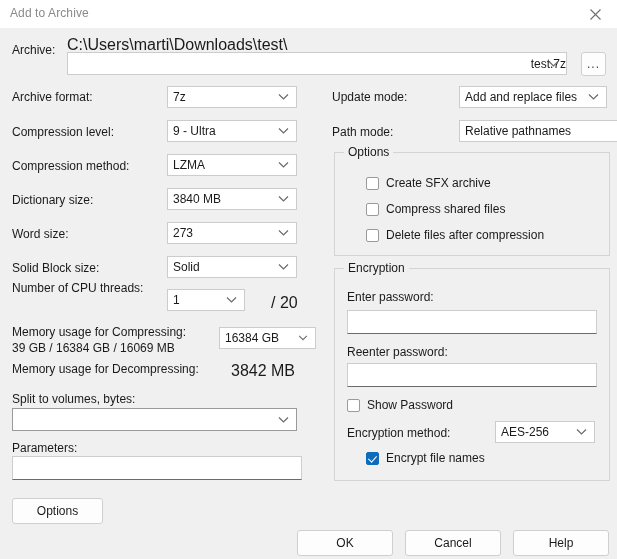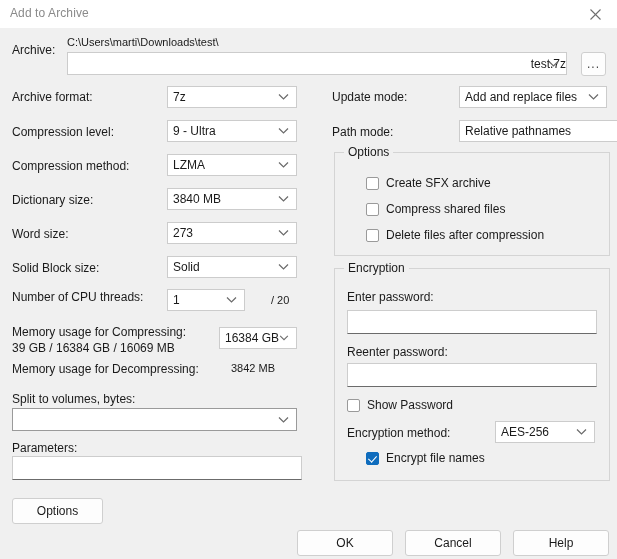--- a/index.html
+++ b/index.html
@@ -166,21 +166,21 @@
     cursor: default;
     height: 26px;
   }
   .button.small-dots {
     letter-spacing: 1px;
     color: #444;
   }
 
   .plain {
     position: absolute;
-    font-size: 11px;
+    font-size: 16px;
     color: #1a1a1a;
     white-space: nowrap;
   }
 </style>
 </head>
 <body>
 
 <div class="titlebar">
   <div class="titlebar-text">Add to Archive</div>
   <div class="close-btn">
@@ -258,34 +258,34 @@
 <div class="label" style="left:12px; top:261px;">Solid Block size:</div>
 <div class="combo" style="left:167px; top:256px; width:130px;">
   <span>Solid</span>
   <span class="chev">
     <svg width="11" height="7" viewBox="0 0 11 7">
         <polyline points="1,1 5.5,5.5 10,1" fill="none" stroke="#6b6b6b" stroke-width="1.2"></polyline>
       </svg>
   </span>
 </div>
 
-<div class="label" style="left:12px; top:290px;">Number of CPU threads:</div>
+<div class="label" style="left:12px; top:281px;">Number of CPU threads:</div>
 <div class="combo" style="left:167px; top:289px; width:78px;">
   <span>1</span>
   <span class="chev">
     <svg width="11" height="7" viewBox="0 0 11 7">
         <polyline points="1,1 5.5,5.5 10,1" fill="none" stroke="#6b6b6b" stroke-width="1.2"></polyline>
       </svg>
   </span>
 </div>
 <div class="plain" style="left:271px; top:294px;">/ 20</div>
 
 <div class="label" style="left:12px; top:325px;">Memory usage for Compressing:</div>
 <div class="label" style="left:12px; top:341px;">39 GB / 16384 GB / 16069 MB</div>
-<div class="combo" style="left:219px; top:327px; width:78px;">
+<div class="combo" style="left:219px; top:327px; width:97px;">
   <span>16384 GB</span>
   <span class="chev">
     <svg width="10" height="6" viewBox="0 0 11 7">
         <polyline points="1,1 5.5,5.5 10,1" fill="none" stroke="#6b6b6b" stroke-width="1.2"></polyline>
       </svg>
   </span>
 </div>
 
 <div class="label" style="left:12px; top:362px;">Memory usage for Decompressing:</div>
 <div class="plain" style="left:231px; top:362px;">3842 MB</div>

